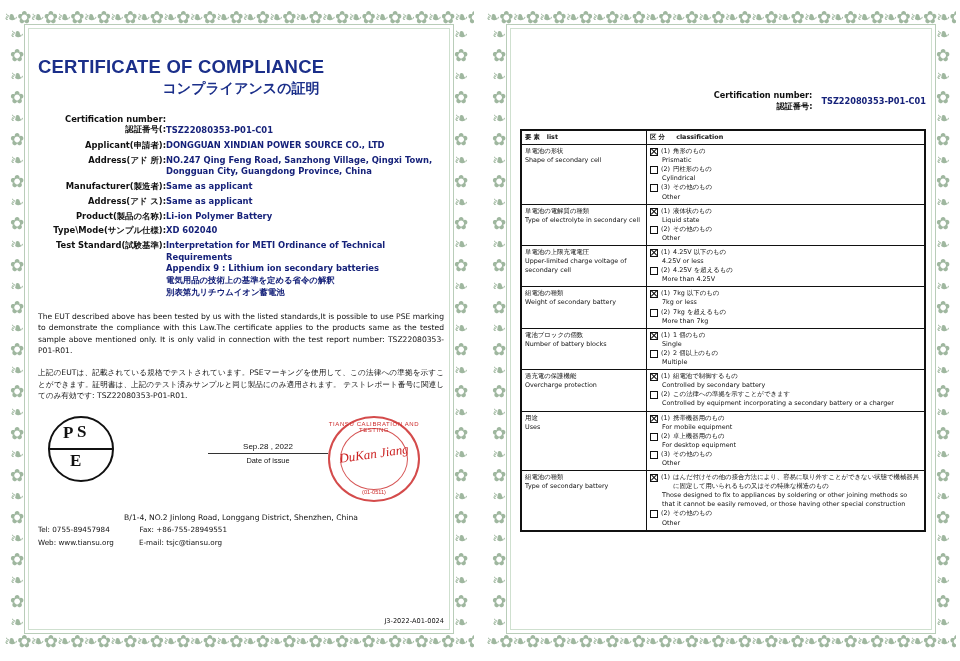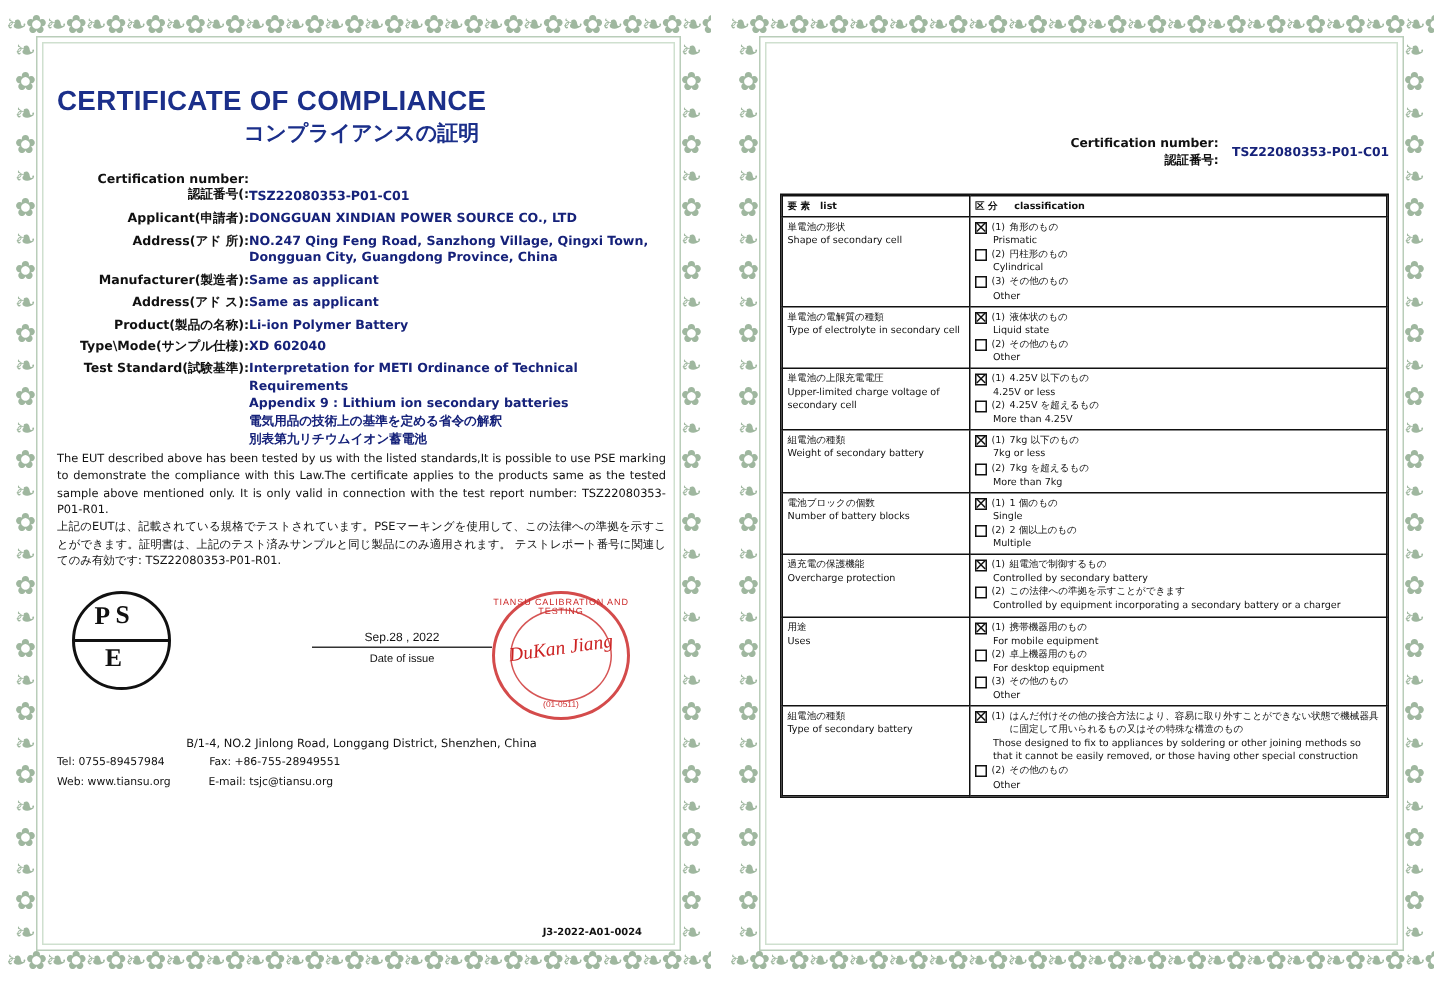--- a/index.html
+++ b/index.html
@@ -20,41 +20,41 @@
   .bd-inner2{position:absolute;left:24px;right:24px;top:24px;bottom:24px;border:1px solid #cfe0cf;}
   .content{position:absolute;left:34px;right:30px;top:34px;bottom:30px;}
 
   
   .title{color:#1b2f8a;font-weight:bold;font-size:18.5px;letter-spacing:.2px;margin:18px 0 2px 0;font-family:"Liberation Sans",sans-serif;}
   .subtitle{color:#1b2f8a;font-weight:bold;font-size:14px;text-align:center;margin-bottom:14px;font-family:"DejaVu Sans",sans-serif;}
   table.kv{width:100%;border-collapse:collapse;font-size:8.4px;}
   table.kv td{vertical-align:top;padding:1.6px 0;}
   td.k{text-align:right;white-space:nowrap;padding-right:7px;font-weight:bold;color:#111;width:128px;font-family:"DejaVu Sans",sans-serif;}
   td.v{color:#16227a;font-weight:bold;font-family:"DejaVu Sans",sans-serif;line-height:1.38;}
-  .para{margin-top:0;font-size:7.6px;line-height:1.5;color:#111;text-align:justify;font-family:"DejaVu Sans",sans-serif;}
+  .para{margin-top:11px;font-size:7.6px;line-height:1.5;color:#111;text-align:justify;font-family:"DejaVu Sans",sans-serif;}
   .sealrow{position:relative;height:96px;margin-top:8px;}
   .pse{position:absolute;left:10px;top:6px;width:62px;height:62px;border:2px solid #111;border-radius:50%;}
   .pse .ln{position:absolute;left:0;right:0;top:50%;height:2px;background:#111;transform:translateY(-1px);}
   .pse .p{position:absolute;left:13px;top:5px;font-size:17px;font-weight:bold;font-family:"Liberation Serif",serif;}
   .pse .s{position:absolute;left:27px;top:4px;font-size:17px;font-weight:bold;font-family:"Liberation Serif",serif;}
   .pse .e{position:absolute;left:20px;top:33px;font-size:17px;font-weight:bold;font-family:"Liberation Serif",serif;}
   .dateblk{position:absolute;left:170px;top:32px;width:120px;text-align:center;font-size:8px;}
   .dateblk .d{border-bottom:1px solid #333;padding-bottom:2px;}
   .dateblk .lbl{font-size:7.4px;margin-top:2px;}
   .stamp{position:absolute;left:290px;top:6px;width:92px;height:86px;}
   .stamp .ring{position:absolute;inset:0;border:2px solid #cc2b2b;border-radius:50%;opacity:.85;}
   .stamp .ring2{position:absolute;left:12px;top:12px;right:12px;bottom:12px;border:1px solid #cc2b2b;border-radius:50%;opacity:.8;}
   .stamp .arc{position:absolute;left:0;right:0;top:5px;text-align:center;font-size:6px;color:#cc2b2b;letter-spacing:.6px;}
   .stamp .arcb{position:absolute;left:0;right:0;bottom:7px;text-align:center;font-size:5.6px;color:#cc2b2b;}
   .stamp .sig{position:absolute;left:8px;top:30px;right:8px;text-align:center;font-size:13px;color:#c22;font-style:italic;font-family:"Liberation Serif",serif;transform:rotate(-8deg);}
   .footer{margin-top:6px;text-align:center;font-size:7.6px;line-height:1.55;font-family:"DejaVu Sans",sans-serif;}
   .footer .company{font-weight:bold;font-size:8px;}
   .footer .addr{margin-top:1px;}
   .footer-left{text-align:left;margin-top:2px;font-size:7.2px;line-height:1.5;}
-  .docid{position:absolute;right:16px;bottom:-2px;font-size:6.6px;color:#111;font-weight:bold;}
+  .docid{position:absolute;right:0;bottom:-2px;font-size:6.6px;color:#111;}
 
   
   .certnum{display:flex;justify-content:flex-end;align-items:flex-start;margin-top:52px;font-size:8.2px;}
   .certnum .lab{text-align:right;font-weight:bold;line-height:1.4;font-family:"DejaVu Sans",sans-serif;}
   .certnum .val{color:#16227a;font-weight:bold;margin-left:9px;padding-top:6px;font-family:"DejaVu Sans",sans-serif;}
   .tc{margin-top:16px;border:1px solid #111;font-size:6.6px;}
   .tc .hdr{border-bottom:1px solid #111;padding:3px 4px;font-weight:bold;font-size:7.4px;font-family:"DejaVu Sans",sans-serif;}
   table.cls{width:100%;border-collapse:collapse;table-layout:fixed;}
   table.cls td{border:1px solid #111;vertical-align:top;padding:2px 3px;font-size:6.4px;line-height:1.42;font-family:"DejaVu Sans",sans-serif;}
   td.c1{width:118px;}

